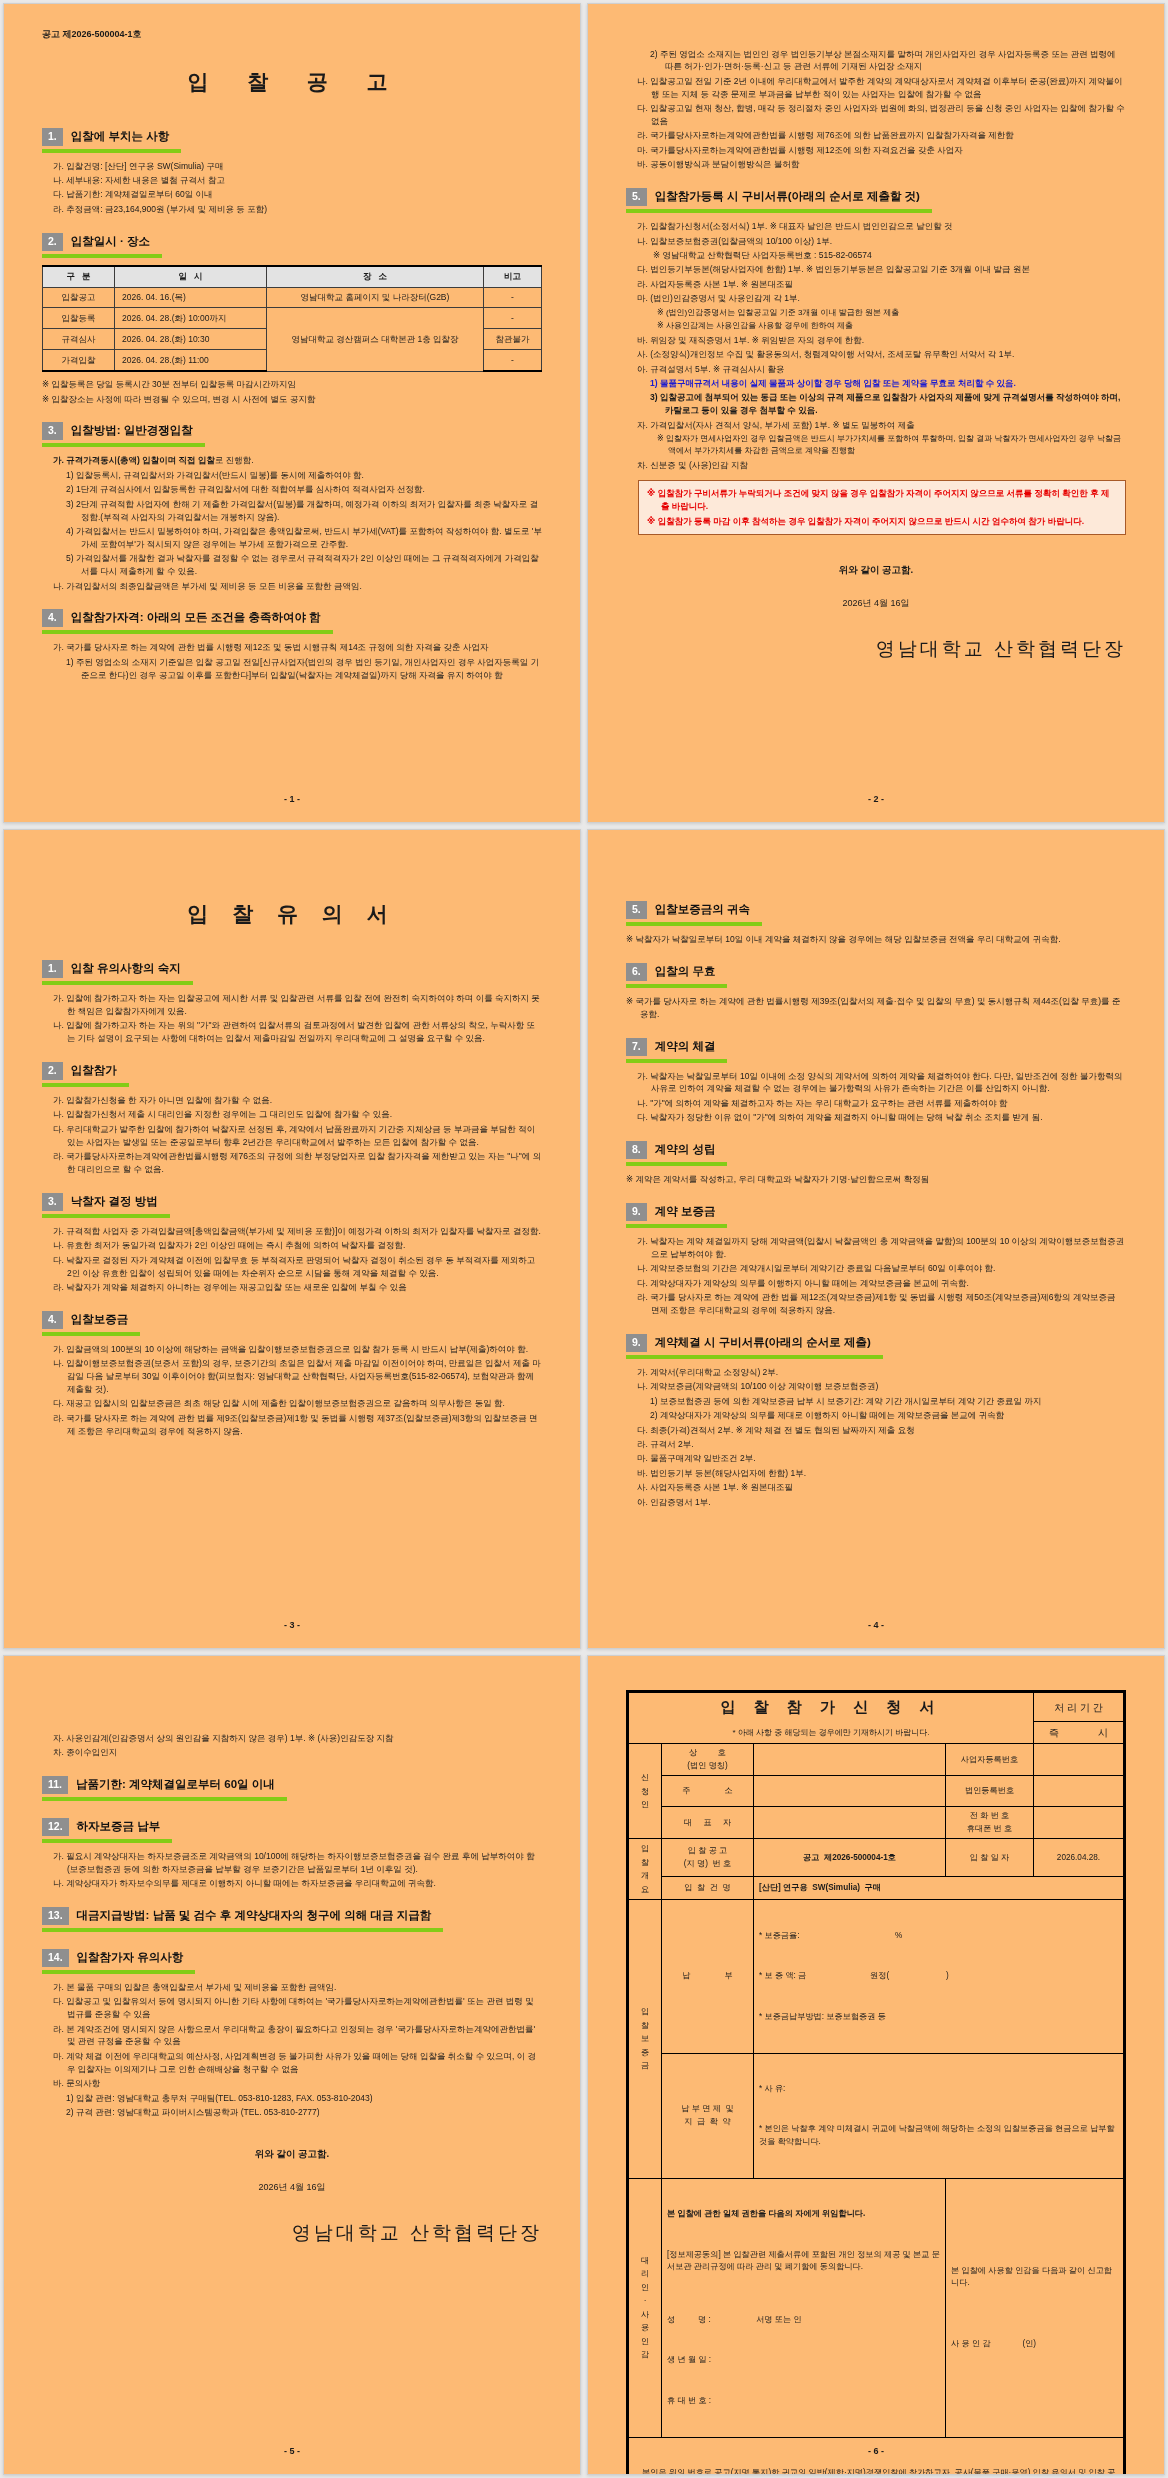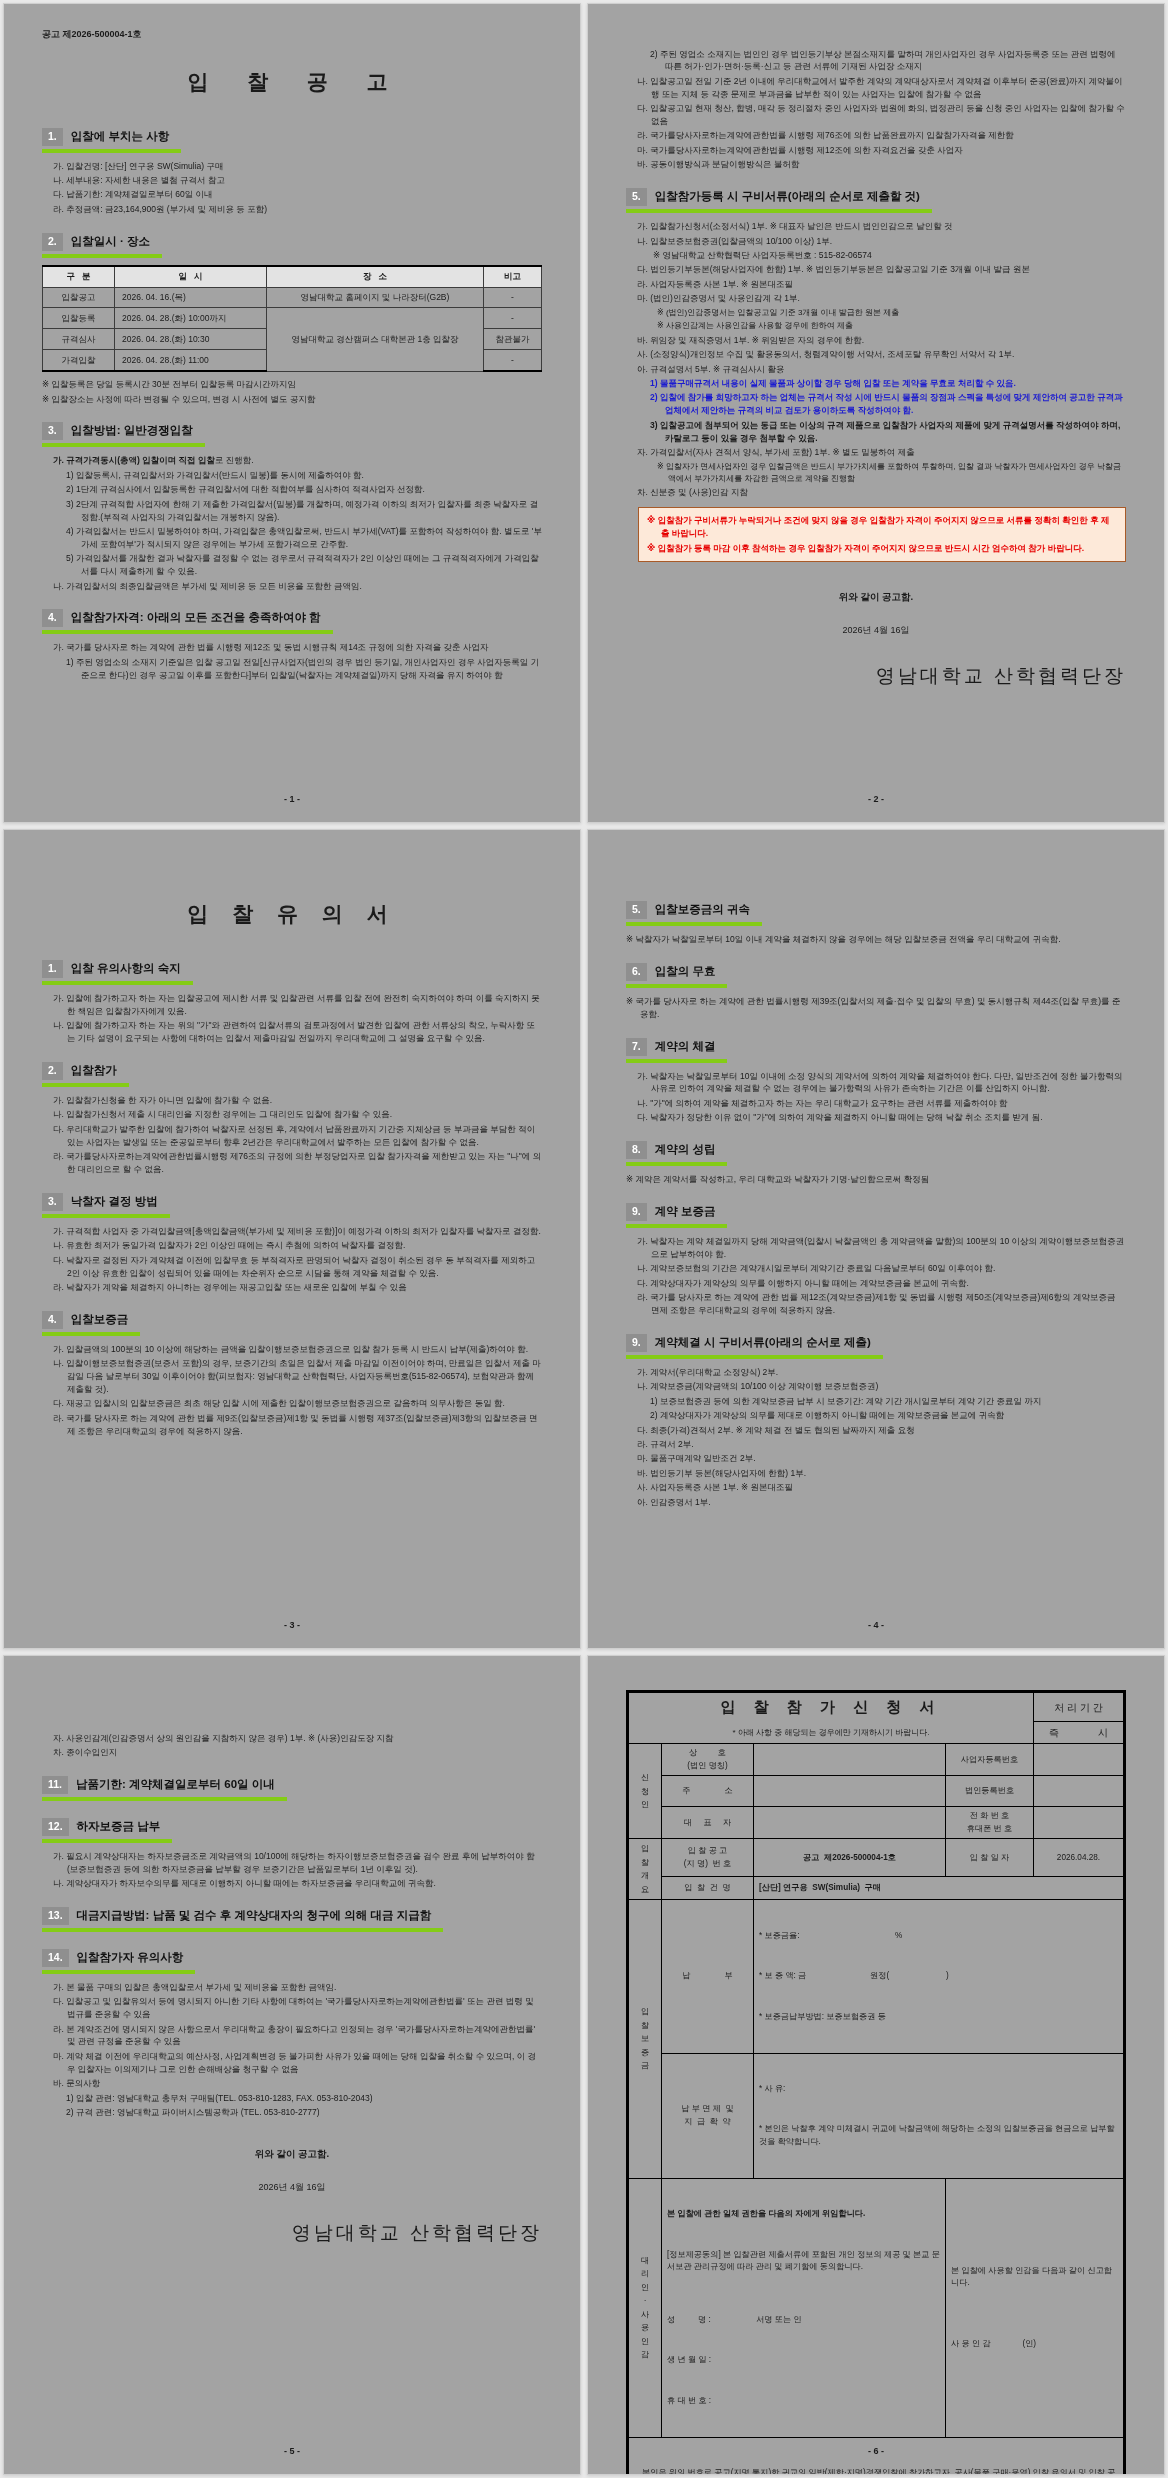--- a/index.html
+++ b/index.html
@@ -1,18 +1,18 @@
 <!DOCTYPE html>
 <html><head>
 <meta charset="utf-8">
 <style>
   html,body{margin:0;padding:0;background:#e9e9e9;}
   body{width:1168px;font-family:"Liberation Sans","DejaVu Sans",sans-serif;color:#1a1a1a;}
   .sheet-grid{display:grid;grid-template-columns:578px 578px;grid-auto-rows:820px;gap:6px;padding:3px;}
-  .page{position:relative;background:#a3a3a3;border:1px solid #cfcfcf;box-shadow:0 1px 3px rgba(0,0,0,.12);
+  .page{position:relative;background:#fdba74;border:1px solid #cfcfcf;box-shadow:0 1px 3px rgba(0,0,0,.12);
         box-sizing:border-box;padding:24px 38px 30px;overflow:hidden;font-size:8.5px;line-height:1.52;}
   p{margin:1.5px 0;}
   .docno{font-weight:bold;font-size:9px;margin:0 0 24px;}
   .doctitle{text-align:center;font-size:21px;font-weight:bold;letter-spacing:9px;margin:14px 0 30px;white-space:pre;}
   .sec{display:table;border-bottom:4px solid #84cc16;padding:0 12px 3px 0;margin:17px 0 7px;}
   .sec-no{display:inline-block;background:#8f8f8f;color:#fff;font-weight:bold;font-size:10.5px;padding:1px 6px;margin-right:8px;}
   .sec-title{font-weight:bold;font-size:11.5px;color:#111;}
   .i0x{padding-left:14px;text-indent:-14px;}
   .i1{padding-left:25px;text-indent:-14px;}
   .i2{padding-left:39px;text-indent:-15px;}
@@ -154,21 +154,20 @@
     <p class="i3">※ 영남대학교 산학협력단 사업자등록번호 : 515-82-06574</p>
     <p class="i1">다. 법인등기부등본(해당사업자에 한함) 1부.  ※ 법인등기부등본은 입찰공고일 기준 3개월 이내 발급 원본</p>
     <p class="i1">라. 사업자등록증 사본 1부.  ※ 원본대조필</p>
     <p class="i1">마. (법인)인감증명서 및 사용인감계 각 1부.</p>
     <p class="i3b">※ (법인)인감증명서는 입찰공고일 기준 3개월 이내 발급한 원본 제출</p>
     <p class="i3b">※ 사용인감계는 사용인감을 사용할 경우에 한하여 제출</p>
     <p class="i1">바. 위임장 및 재직증명서 1부.  ※ 위임받은 자의 경우에 한함.</p>
     <p class="i1">사. (소정양식)개인정보 수집 및 활용동의서, 청렴계약이행 서약서, 조세포탈 유무확인 서약서 각 1부.</p>
     <p class="i1">아. 규격설명서 5부.  ※ 규격심사시 활용</p>
     <p class="i2 blue">1) 물품구매규격서 내용이 실제 물품과 상이할 경우 당해 입찰 또는 계약을 무효로 처리할 수 있음.</p>
-    <p class="i2 blue">2) 입찰에 참가를 희망하고자 하는 업체는 규격서 작성 시에 반드시 물품의 장점과 스펙을 특성에 맞게 제안하여 공고한 규격과 업체에서 제안하는 규격의 비교 검토가 용이하도록 작성하여야 함.</p>
     <p class="i2 boldblk">3) 입찰공고에 첨부되어 있는 동급 또는 이상의 규격 제품으로 입찰참가 사업자의 제품에 맞게 규격설명서를 작성하여야 하며, 카탈로그 등이 있을 경우 첨부할 수 있음.</p>
     <p class="i1">자. 가격입찰서(자사 견적서 양식, 부가세 포함) 1부.  ※ 별도 밀봉하여 제출</p>
     <p class="i3b">※ 입찰자가 면세사업자인 경우 입찰금액은 반드시 부가가치세를 포함하여 투찰하며, 입찰 결과 낙찰자가 면세사업자인 경우 낙찰금액에서 부가가치세를 차감한 금액으로 계약을 진행함</p>
     <p class="i1">차. 신분증 및 (사용)인감 지참</p>
 
     <div class="alertbox">
       <p class="ared">※ 입찰참가 구비서류가 누락되거나 조건에 맞지 않을 경우 입찰참가 자격이 주어지지 않으므로 서류를 정확히 확인한 후 제출 바랍니다.</p>
       <p class="ared">※ 입찰참가 등록 마감 이후 참석하는 경우 입찰참가 자격이 주어지지 않으므로 반드시 시간 엄수하여 참가 바랍니다.</p>
     </div>
 

